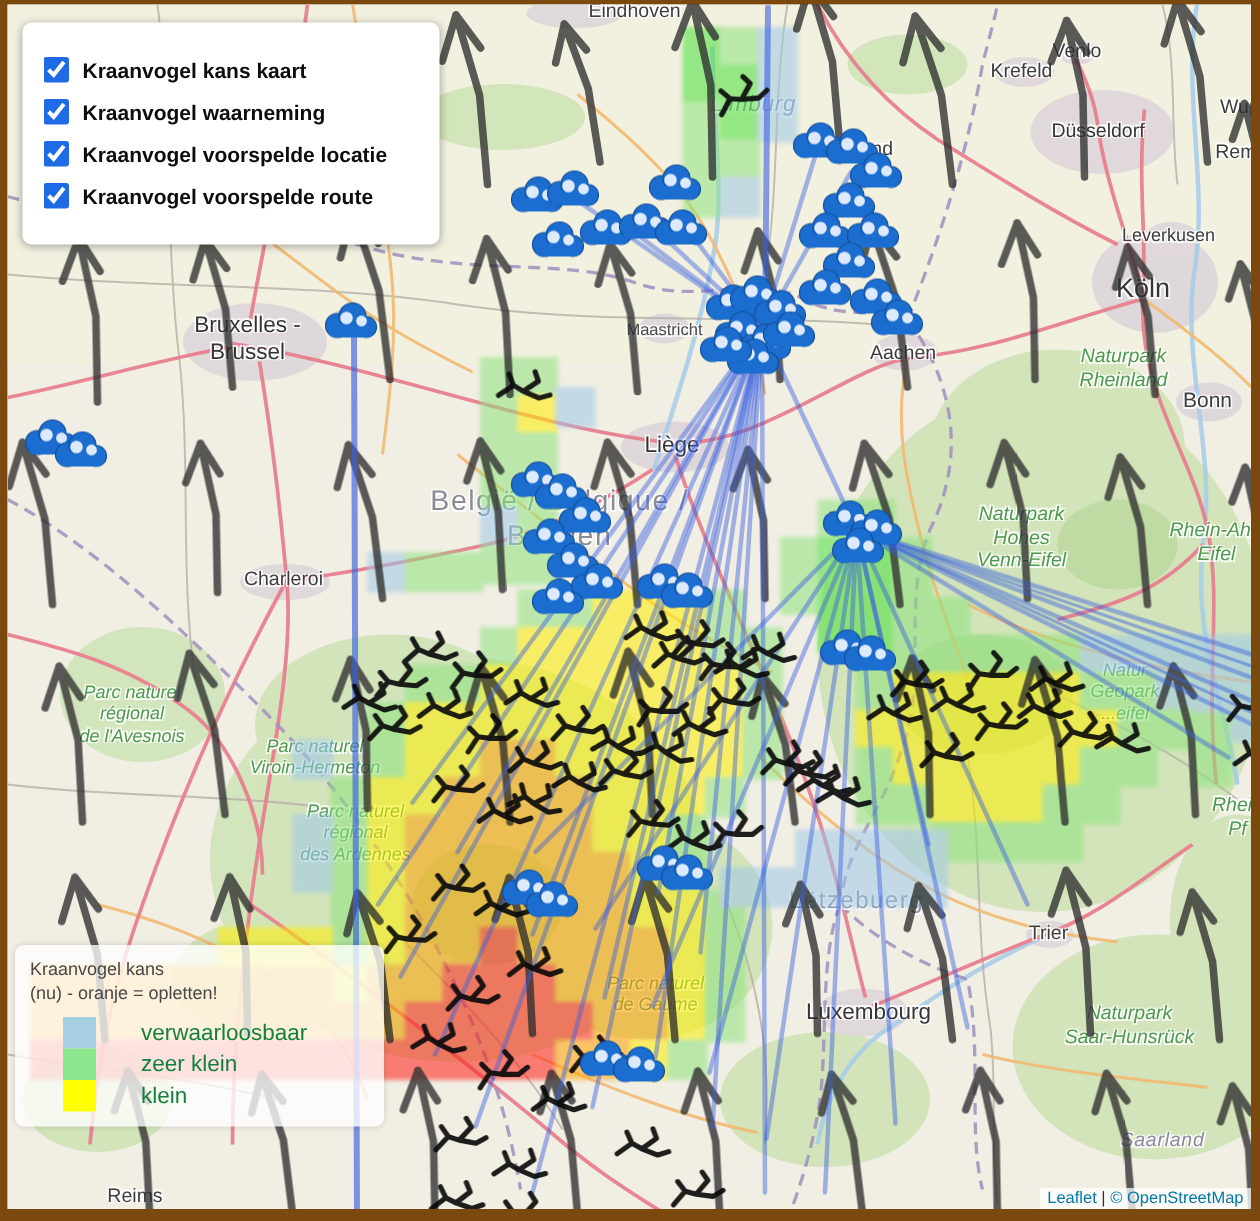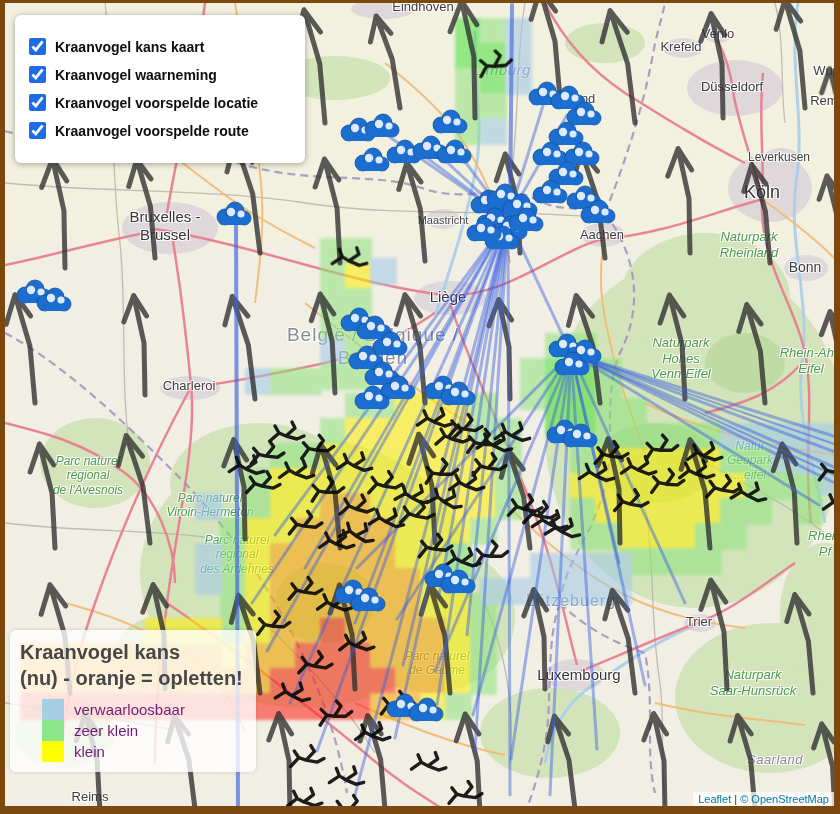--- a/index.html
+++ b/index.html
@@ -12,32 +12,32 @@
   .lbl{position:absolute;transform:translate(-50%,-50%);text-align:center;white-space:nowrap;line-height:1.2;
        text-shadow:-1px -1px 0 rgba(255,255,255,.85),1px -1px 0 rgba(255,255,255,.85),-1px 1px 0 rgba(255,255,255,.85),1px 1px 0 rgba(255,255,255,.85);}
   .city-sm{font-size:11px;color:#4a4a4a;}
   .city-md{font-size:13px;color:#3d3d3d;}
   .city-lg{font-size:16px;color:#353535;}
   .country{font-size:19px;color:#8b8b95;letter-spacing:1px;}
   .park{font-size:13px;color:#4d9a4d;font-style:italic;}
   .region{font-size:13px;color:#8d87a0;font-style:italic;letter-spacing:.5px;}
   
   .panel{position:absolute;left:10px;top:12px;width:258px;background:#ffffff;border-radius:6px;
-         box-shadow:0 1px 6px rgba(0,0,0,.35);padding:12px 20px 13px 12px;z-index:30;}
+         box-shadow:0 1px 6px rgba(0,0,0,.35);padding:12px 8px 13px 12px;z-index:30;}
   .prow{display:flex;align-items:center;gap:9px;margin:11px 2px;cursor:pointer;}
   .prow input{width:17px;height:17px;margin:0;flex:0 0 auto;}
   .plabel{font-size:14px;font-weight:bold;color:#0d0d0d;}
   
   .legend{position:absolute;left:5px;top:627px;width:226px;background:rgba(255,255,255,.78);
           border-radius:6px;padding:9px 10px 10px 10px;z-index:25;box-shadow:0 0 4px rgba(0,0,0,.15);}
-  .ltitle{font-size:20px;font-weight:bold;color:#474747;line-height:1.32;}
+  .ltitle{font-size:12px;font-weight:normal;color:#474747;line-height:1.32;}
   .litems{margin-top:7px;}
   .lrow{display:flex;align-items:center;height:21px;}
   .sw{width:22px;height:21px;margin-left:22px;flex:0 0 auto;}
-  .ltext{font-size:15px;color:#701a75;padding-left:10px;}
+  .ltext{font-size:15px;color:#15803d;padding-left:30px;}
   
   .attr{position:absolute;right:0;bottom:-3px;background:rgba(255,255,255,.75);padding:1px 5px 4px 5px;
         font-size:11px;color:#333;z-index:25;white-space:nowrap;}
   .attr a{color:#0078a8;text-decoration:none;cursor:pointer;}
 </style>
 </head>
 <body>
 
 <div class="frame">
   <div class="map">

